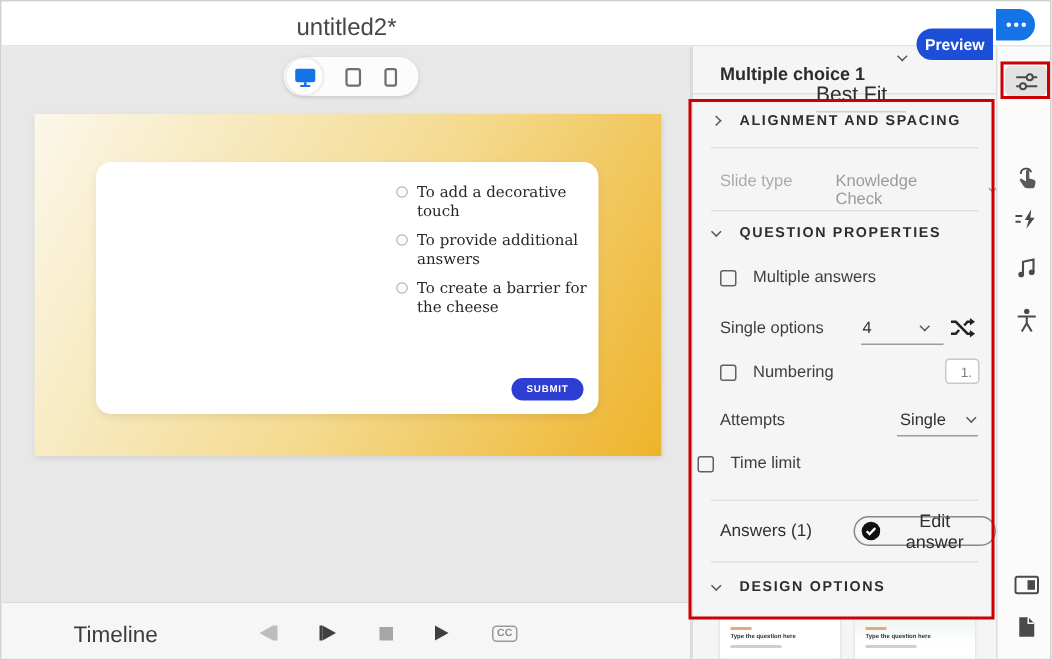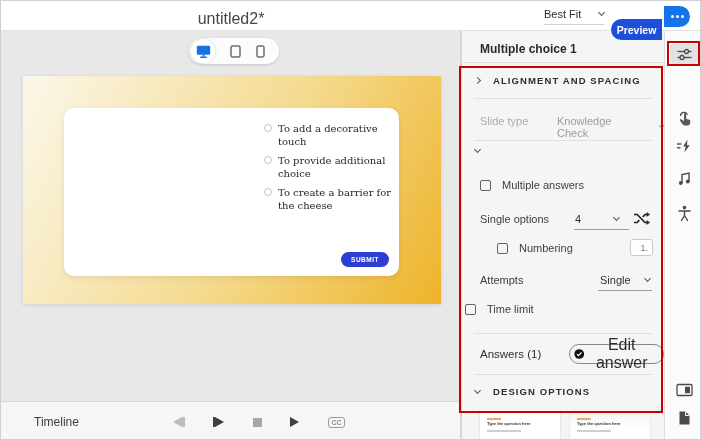--- a/index.html
+++ b/index.html
@@ -5,21 +5,21 @@
   * { margin:0; padding:0; box-sizing:border-box; }
   html,body { font-family:"Liberation Sans", sans-serif; }
   #app {
     position:relative; width:701px; height:440px; overflow:hidden;
     background:#ffffff; border:1px solid #d0d0d0;
   }
   
   #topbar { position:absolute; left:0; top:0; width:701px; height:30px; background:#fff; border-bottom:1px solid #e2e2e2; z-index:5; }
   .doc-title { position:absolute; left:0; top:9px; width:460px; text-align:center; font-size:16px; color:#464646; }
   .bestfit { position:absolute; left:543px; top:7px; width:60px; display:flex; justify-content:space-between; align-items:center; border-bottom:1px solid #cfcfcf; padding-bottom:4px; cursor:pointer; }
-  .bestfit .lbl { font-size:11px; color:#2d2d2d; }
+  .bestfit .lbl { font-size:14px; color:#2d2d2d;margin-top:46px; }
   .chev { display:inline-block; width:5px; height:5px; border-right:1.4px solid #555; border-bottom:1.4px solid #555; }
   .chev.down { transform:rotate(45deg); margin-top:-3px; }
   .chev.right { transform:rotate(-45deg); }
   .btn-preview { position:absolute; left:610px; top:5px; width:51px; height:21px; background:#1d4ed8; color:#fff;
     font-size:10.5px; font-weight:bold; border:none; border-radius:10.5px 0 0 10.5px; cursor:pointer;margin-top:13px; }
   .btn-more { position:absolute; left:663px; top:5px; width:26px; height:21px; background:#1473e6; border:none;
     border-radius:0 10.5px 10.5px 0; cursor:pointer; display:flex; align-items:center; justify-content:center; gap:2px; }
   .btn-more i { width:3px; height:3px; border-radius:50%; background:#fff; }
   
   #canvas { position:absolute; left:0; top:30px; width:460px; height:370px; background:#e8e8e8; border-right:1px solid #d6d6d6; }
@@ -34,21 +34,21 @@
   .qcard { position:absolute; left:41px; top:32px; width:335px; height:168px; background:#fff; border-radius:10px; box-shadow:0 2px 6px rgba(0,0,0,.08); }
   .question { position:absolute; left:17px; top:31px; width:212px; font-family:"DejaVu Serif", serif; font-size:14px; line-height:1.35; color:#1d1d1d; }
   .opts { position:absolute; left:200px; top:14px; width:130px; }
   .opt { display:flex; gap:6px; margin-bottom:6px; cursor:pointer; }
   .radio { flex:0 0 auto; width:8px; height:8px; border:1px solid #c3c3c3; border-radius:50%; margin-top:2px; background:#fdfdfd; }
   .opt .otxt { font-family:"DejaVu Serif", serif; font-size:10px; line-height:1.3; color:#262626; }
   .submit { position:absolute; right:10px; bottom:9px; background:#2e3ed2; color:#fff; border:none; border-radius:9px;
     font-size:6.5px; font-weight:bold; letter-spacing:.5px; padding:4px 10px; cursor:pointer; }
   
   #timelinebar { position:absolute; left:0; top:400px; width:460px; height:40px; background:#f6f6f6; border-top:1px solid #dadada; border-right:1px solid #d6d6d6; }
-  .tl-label { position:absolute; left:33px; top:13px; font-size:12px; color:#3c3c3c; }
+  .tl-label { position:absolute; left:48px; top:13px; font-size:15px; color:#3c3c3c; }
   .tl-controls { position:absolute; left:172px; top:10px; width:172px; height:20px; display:flex; justify-content:space-between; align-items:center; }
   .ctl { background:none; border:none; display:flex; align-items:center; cursor:pointer; padding:0; }
   .tri-r { width:0; height:0; border-top:5px solid transparent; border-bottom:5px solid transparent; border-left:9px solid #3f3f3f; }
   .tri-l { width:0; height:0; border-top:5px solid transparent; border-bottom:5px solid transparent; border-right:9px solid #bdbdbd; }
   .bar { width:2.5px; height:10px; }
   .bar.gray { background:#bdbdbd; } .bar.dark { background:#3f3f3f; }
   .stopsq { width:9px; height:9px; background:#a6a6a6; }
   .ccbox { font-size:7px; font-weight:bold; color:#8d8d8d; border:1.5px solid #9a9a9a; border-radius:3px; padding:1px 2.5px; }
   
   #panel { position:absolute; left:460px; top:30px; width:203px; height:410px; background:#f5f5f5; border-left:1px solid #d8d8d8; }
@@ -61,21 +61,21 @@
   .flabel.dim { color:#ababab; }
   .fvalue { font-size:11px; color:#2f2f2f; }
   .fvalue.dim { color:#9b9b9b; }
   .checkbox { width:11px; height:11px; border:1.5px solid #616161; border-radius:2px; background:#f5f5f5; cursor:pointer; }
   .cbrow { display:flex; align-items:center; gap:11px; }
   .underline { position:absolute; height:1px; background:#9c9c9c; }
   .numfmt { position:absolute; width:23px; height:17px; background:#fff; border:1px solid #c9c9c9; border-radius:3px;
     font-size:9px; color:#7c7c7c; text-align:right; padding:3px 4px 0 0; cursor:pointer; }
   .edit-answer { position:absolute; display:flex; align-items:center; gap:6px; height:20px; padding:0 10px 0 4px;
     border:1px solid #878787; border-radius:10px; background:transparent; cursor:pointer; }
-  .edit-answer .etxt { font-size:16px; color:#2d2d2d; }
+  .edit-answer .etxt { font-size:12px; color:#2d2d2d; }
   .thumb { position:absolute; width:80px; height:30px; background:#fff; box-shadow:0 1px 2px rgba(0,0,0,.15); overflow:hidden; padding:7px 0 0 7px; }
   .thumb .t-tag { width:14px; height:2px; background:#e8a87c; margin-bottom:2px; }
   .thumb .t-title { font-size:4px; font-weight:bold; color:#333; line-height:1.2; }
   .thumb .t-line { width:34px; height:2px; background:#cfcfcf; margin-top:3px; }
   .thumb.alt { background:linear-gradient(180deg,#eef5f0 0%,#ffffff 60%); }
   
   #rail { position:absolute; left:663px; top:30px; width:38px; height:410px; background:#fbfbfb; border-left:1px solid #dddddd; }
   .rail-btn { position:absolute; left:0; width:38px; height:24px; display:flex; align-items:center; justify-content:center; background:none; border:none; cursor:pointer; }
   .rail-active-bg { position:absolute; left:5px; top:13px; width:28px; height:20px; background:#e2e2e2; border-radius:4px; }
   
@@ -127,21 +127,21 @@
 
     <div class="slide">
       <div class="qcard">
         <div class="opts">
           <div class="opt">
             <span class="radio"></span>
             <span class="otxt">To add a decorative touch</span>
           </div>
           <div class="opt">
             <span class="radio"></span>
-            <span class="otxt">To provide additional choice</span>
+            <span class="otxt">To provide additional answers</span>
           </div>
           <div class="opt">
             <span class="radio"></span>
             <span class="otxt">To create a barrier for the cheese</span>
           </div>
         </div>
         <button class="submit">SUBMIT</button>
       </div>
     </div>
   </div>
@@ -181,20 +181,21 @@
 
     <span class="abs flabel dim" style="left:18px; top:84px;">Slide type</span>
     <div class="abs" style="left:95px; top:84px; display:flex; align-items:center; gap:30px;">
       <span class="fvalue dim">Knowledge Check</span>
       <span class="chev down" style="border-color:#9b9b9b;"></span>
     </div>
     <div class="divider" style="left:12px; right:12px; top:109px;"></div>
 
     <div class="abs sec-head" style="left:13px; top:119px;">
       <span class="chev down"></span>
+      <span class="slbl">QUESTION PROPERTIES</span>
     </div>
 
     <div class="abs cbrow" style="left:18px; top:148px;">
       <span class="checkbox"></span>
       <span class="flabel">Multiple answers</span>
     </div>
 
     <span class="abs flabel" style="left:18px; top:182px;">Single options</span>
     <div class="abs" style="left:113px; top:182px; display:flex; align-items:center; gap:33px;">
       <span class="fvalue">4</span>
@@ -204,21 +205,21 @@
     <button class="abs ctl" style="left:171px; top:180px;">
       <svg width="17" height="15" viewBox="0 0 17 15">
         <path d="M1 3.5 h3.2 L12 11.5 h2.5" fill="none" stroke="#222" stroke-width="1.7"></path>
         <path d="M1 11.5 h3.2 L6.4 9" fill="none" stroke="#222" stroke-width="1.7"></path>
         <path d="M9.8 6 L12 3.5 h2.5" fill="none" stroke="#222" stroke-width="1.7"></path>
         <polygon points="13.6,1 17,3.5 13.6,6" fill="#222"></polygon>
         <polygon points="13.6,9 17,11.5 13.6,14" fill="#222"></polygon>
       </svg>
     </button>
 
-    <div class="abs cbrow" style="left:18px; top:211px;margin-left:17px;">
+    <div class="abs cbrow" style="left:18px; top:211px;">
       <span class="checkbox"></span>
       <span class="flabel">Numbering</span>
     </div>
     <div class="numfmt" style="left:168px; top:208px;">1.</div>
 
     <span class="abs flabel" style="left:18px; top:243px;">Attempts</span>
     <div class="abs" style="left:138px; top:243px; display:flex; align-items:center; gap:14px;">
       <span class="fvalue">Single</span>
       <span class="chev down" style="border-color:#555;"></span>
     </div>

